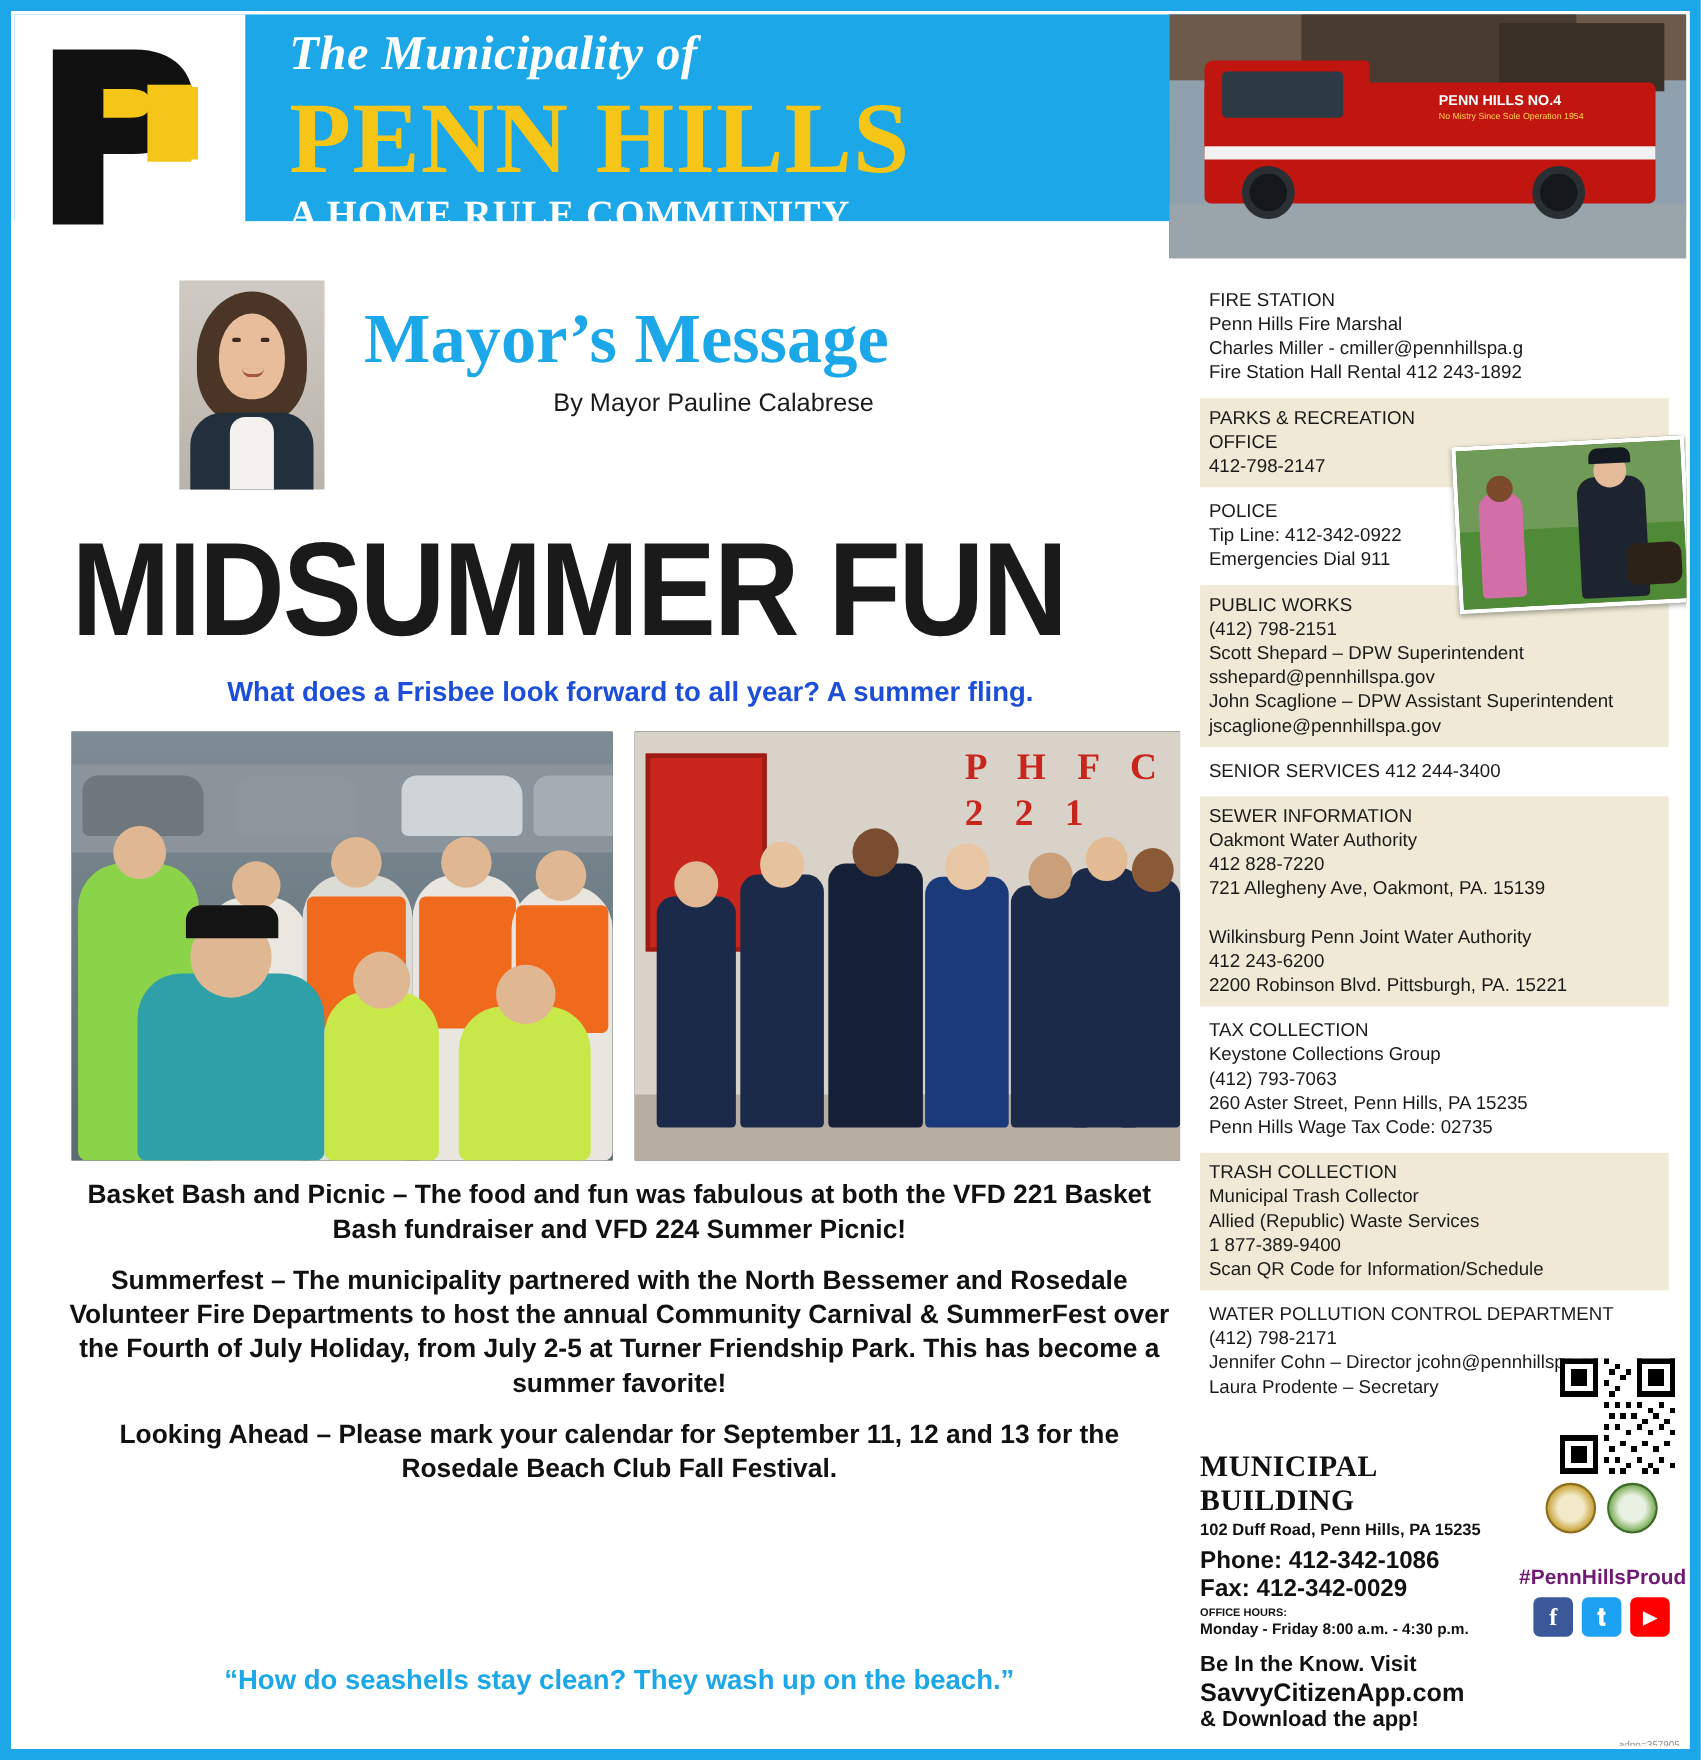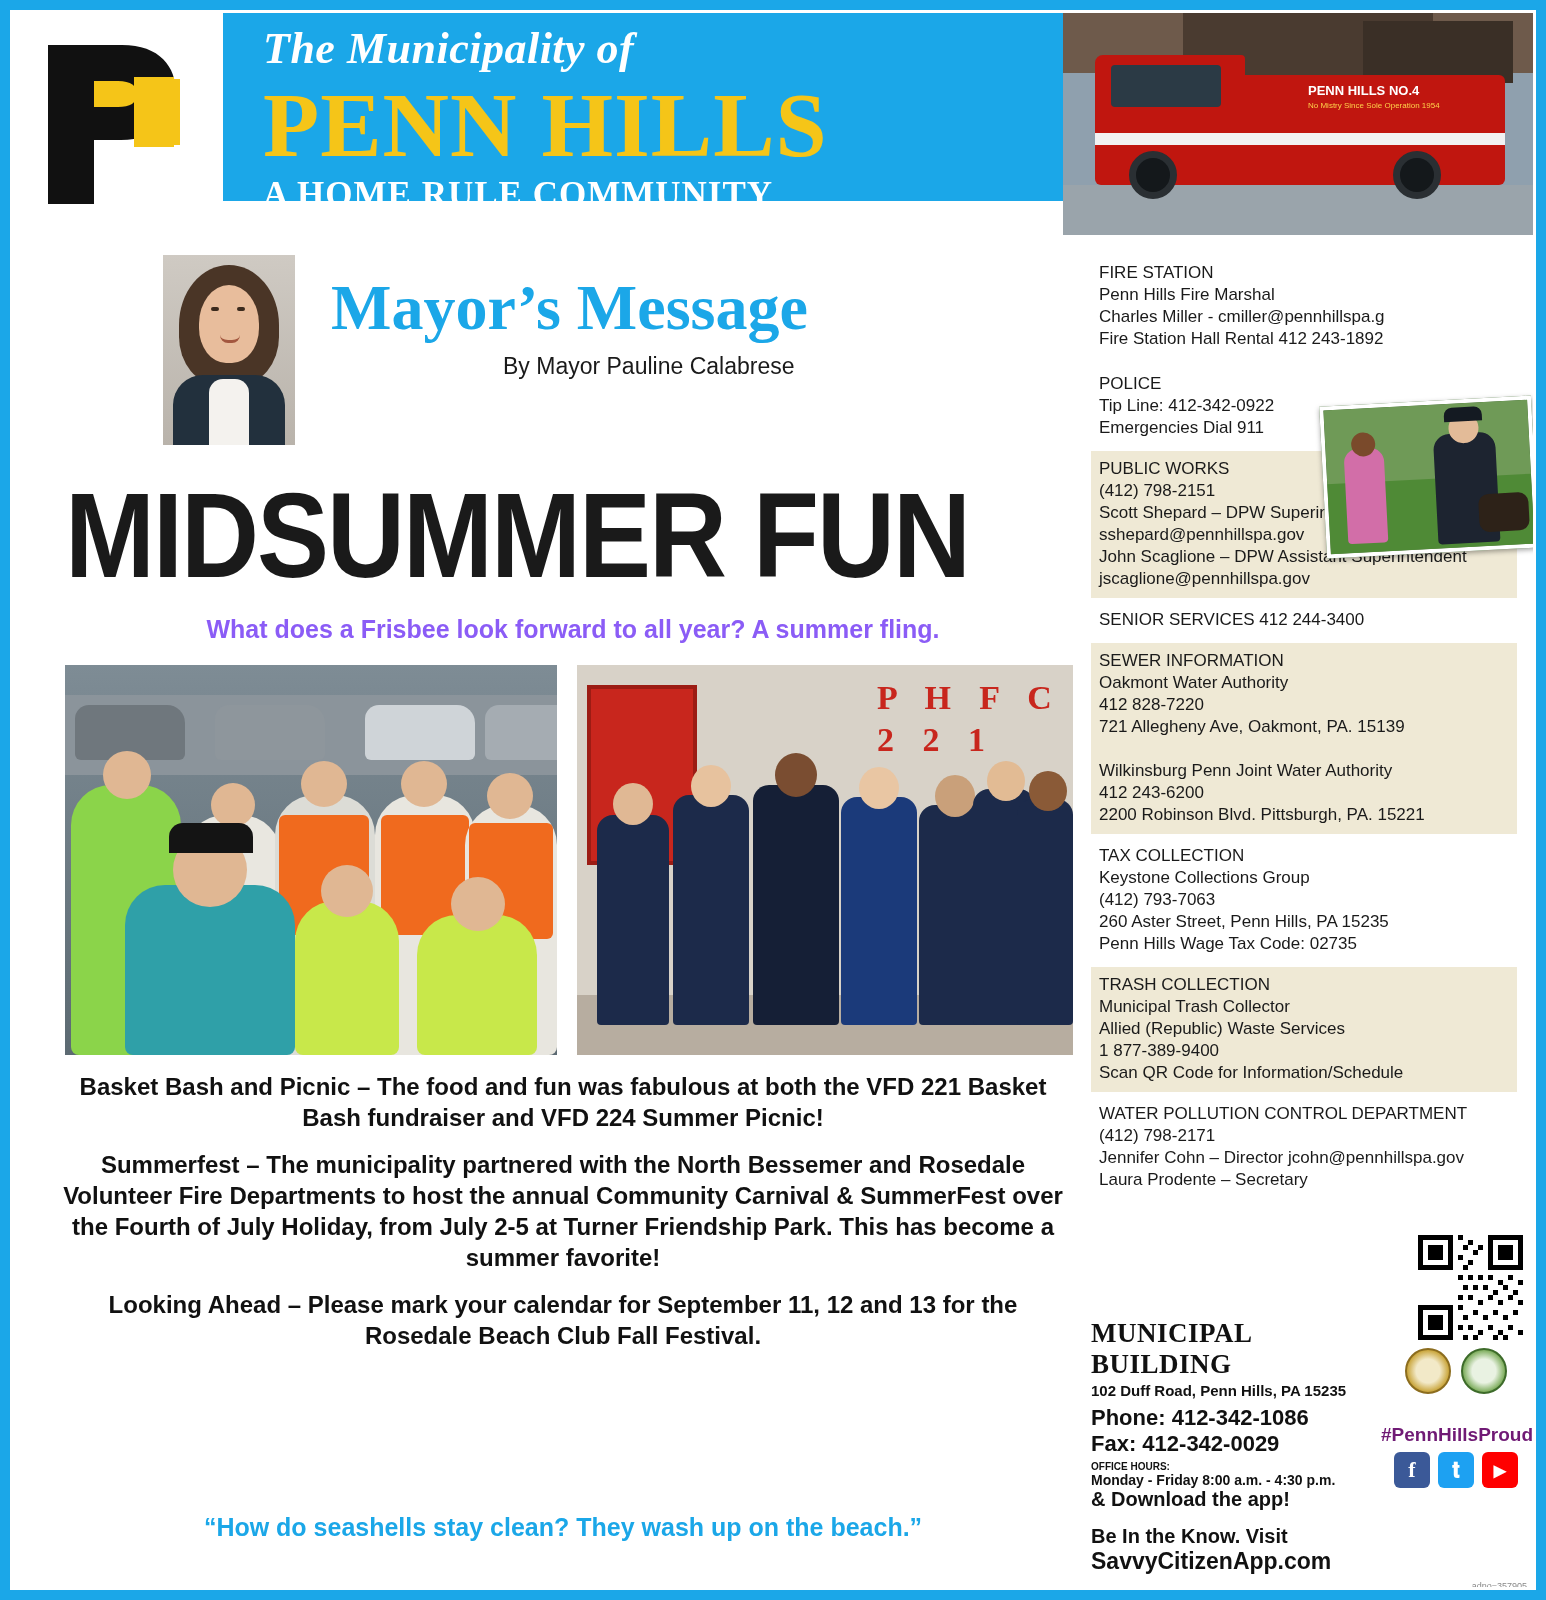--- a/index.html
+++ b/index.html
@@ -145,21 +145,21 @@
   }
   .headline {
     position:absolute; left:52px; top:240px; width:1000px;
     font-family:"Liberation Sans", sans-serif;
     font-weight:bold; font-size:108px; line-height:108px;
     letter-spacing:-2px; color:#1a1a1a;
     transform:scaleY(1.12); transform-origin:left top;
   }
   .joke-top {
     position:absolute; left:80px; top:380px; width:960px;
-    font-weight:bold; font-size:25px; color:#8b5cf6;
+    font-weight:bold; font-size:25px; color:#1d4ed8;
     text-align:center;
   }
   .photo-row { position:absolute; left:52px; top:430px; width:1008px; height:321px; }
   .photo-a {
     position:absolute; left:0; top:0; width:492px; height:390px;
     overflow:hidden; background:#4a5b3e;
   }
   .photo-b {
     position:absolute; left:512px; top:0; width:496px; height:390px;
     overflow:hidden; background:#2e3338;
@@ -397,20 +397,25 @@
   <div class="right-col">
 
     <div class="rblock">
       <div class="rtitle">FIRE STATION</div>
       <div class="rline">Penn Hills Fire Marshal</div>
       <div class="rline">Charles Miller - cmiller@pennhillspa.g</div>
       <div class="rline">Fire Station Hall Rental 412 243-1892</div>
     </div>
     <div class="gap"></div>
 
+    <div class="rblock tan">
+      <div class="rtitle">PARKS &amp; RECREATION</div>
+      <div class="rline">OFFICE</div>
+      <div class="rline">412-798-2147</div>
+    </div>
     <div class="gap"></div>
 
     <div class="rblock">
       <div class="rtitle">POLICE</div>
       <div class="rline">Tip Line: 412-342-0922</div>
       <div class="rline">Emergencies Dial 911</div>
     </div>
     <div class="gap"></div>
 
     <div class="rblock tan">
@@ -561,23 +566,23 @@
             <span class="seal2"></span>
           </div>
           <div class="hashtag" style="margin-top:30px;">#PennHillsProud</div>
           <div class="social" style="justify-content:center;">
             <span class="sicon fb">f</span>
             <span class="sicon tw">𝐭</span>
             <span class="sicon yt">▶</span>
           </div>
         </div>
       </div>
-      <div class="savvy" style="margin-top:0;">&amp; Download the app!</div>
       <div class="savvy">
         <span>Be In the Know. Visit </span><b>SavvyCitizenApp.com</b>
       </div>
+      <div class="savvy" style="margin-top:0;">&amp; Download the app!</div>
     </div>
 
     <div class="adno">adno=357905</div>
   </div>
 
  </div>
 </div>
 
 </body></html>

